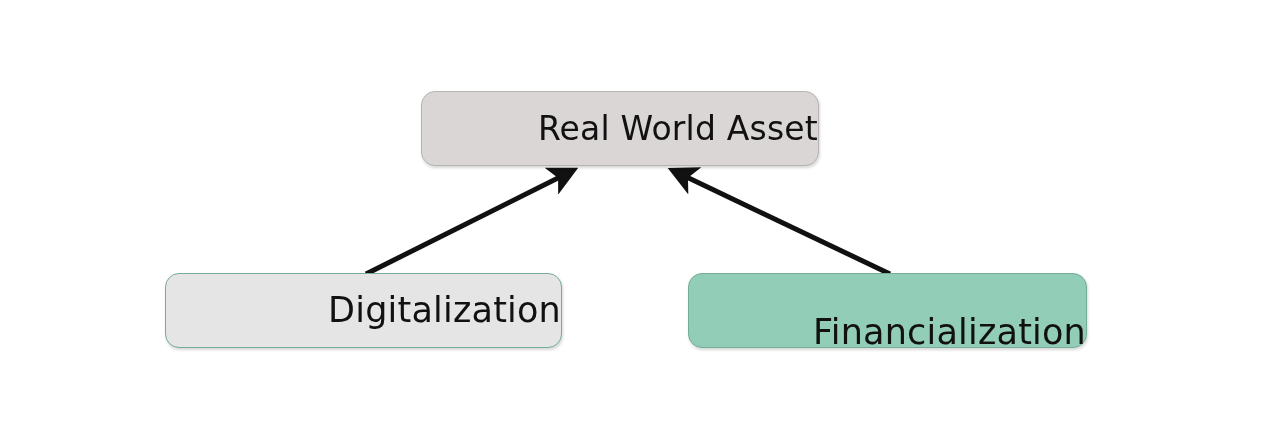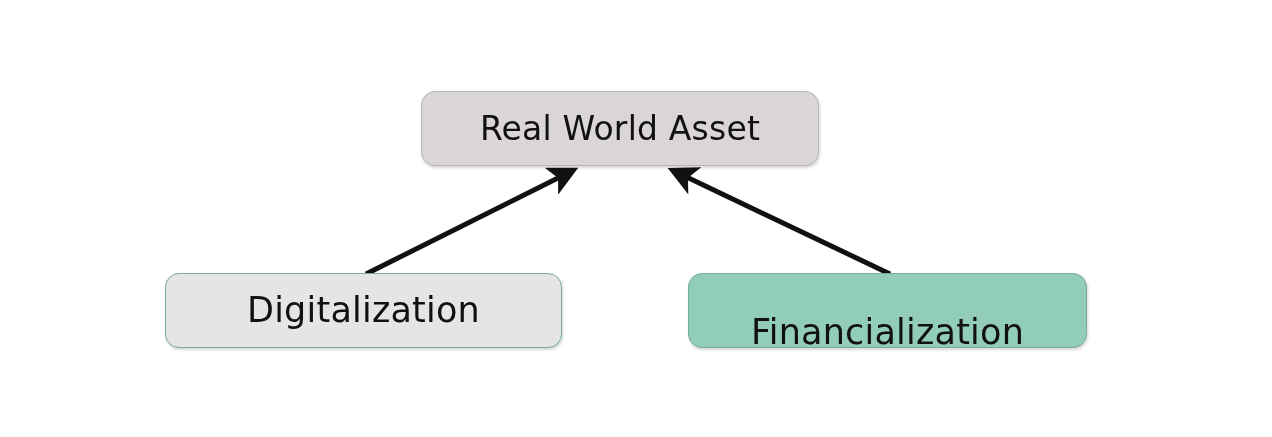--- a/index.html
+++ b/index.html
@@ -22,21 +22,21 @@
     width: 1272px;
     height: 437px;
     background: #ffffff;
   }
 
   .node {
     position: absolute;
     box-sizing: border-box;
     display: flex;
     align-items: center;
-    justify-content: center;
+    justify-content: flex-end;
     border-radius: 14px;
     text-align: center;
     white-space: nowrap;
     letter-spacing: 0.2px;
   }
 
   .node-label {
     color: #111111;
     font-weight: 400;
     line-height: 1;

